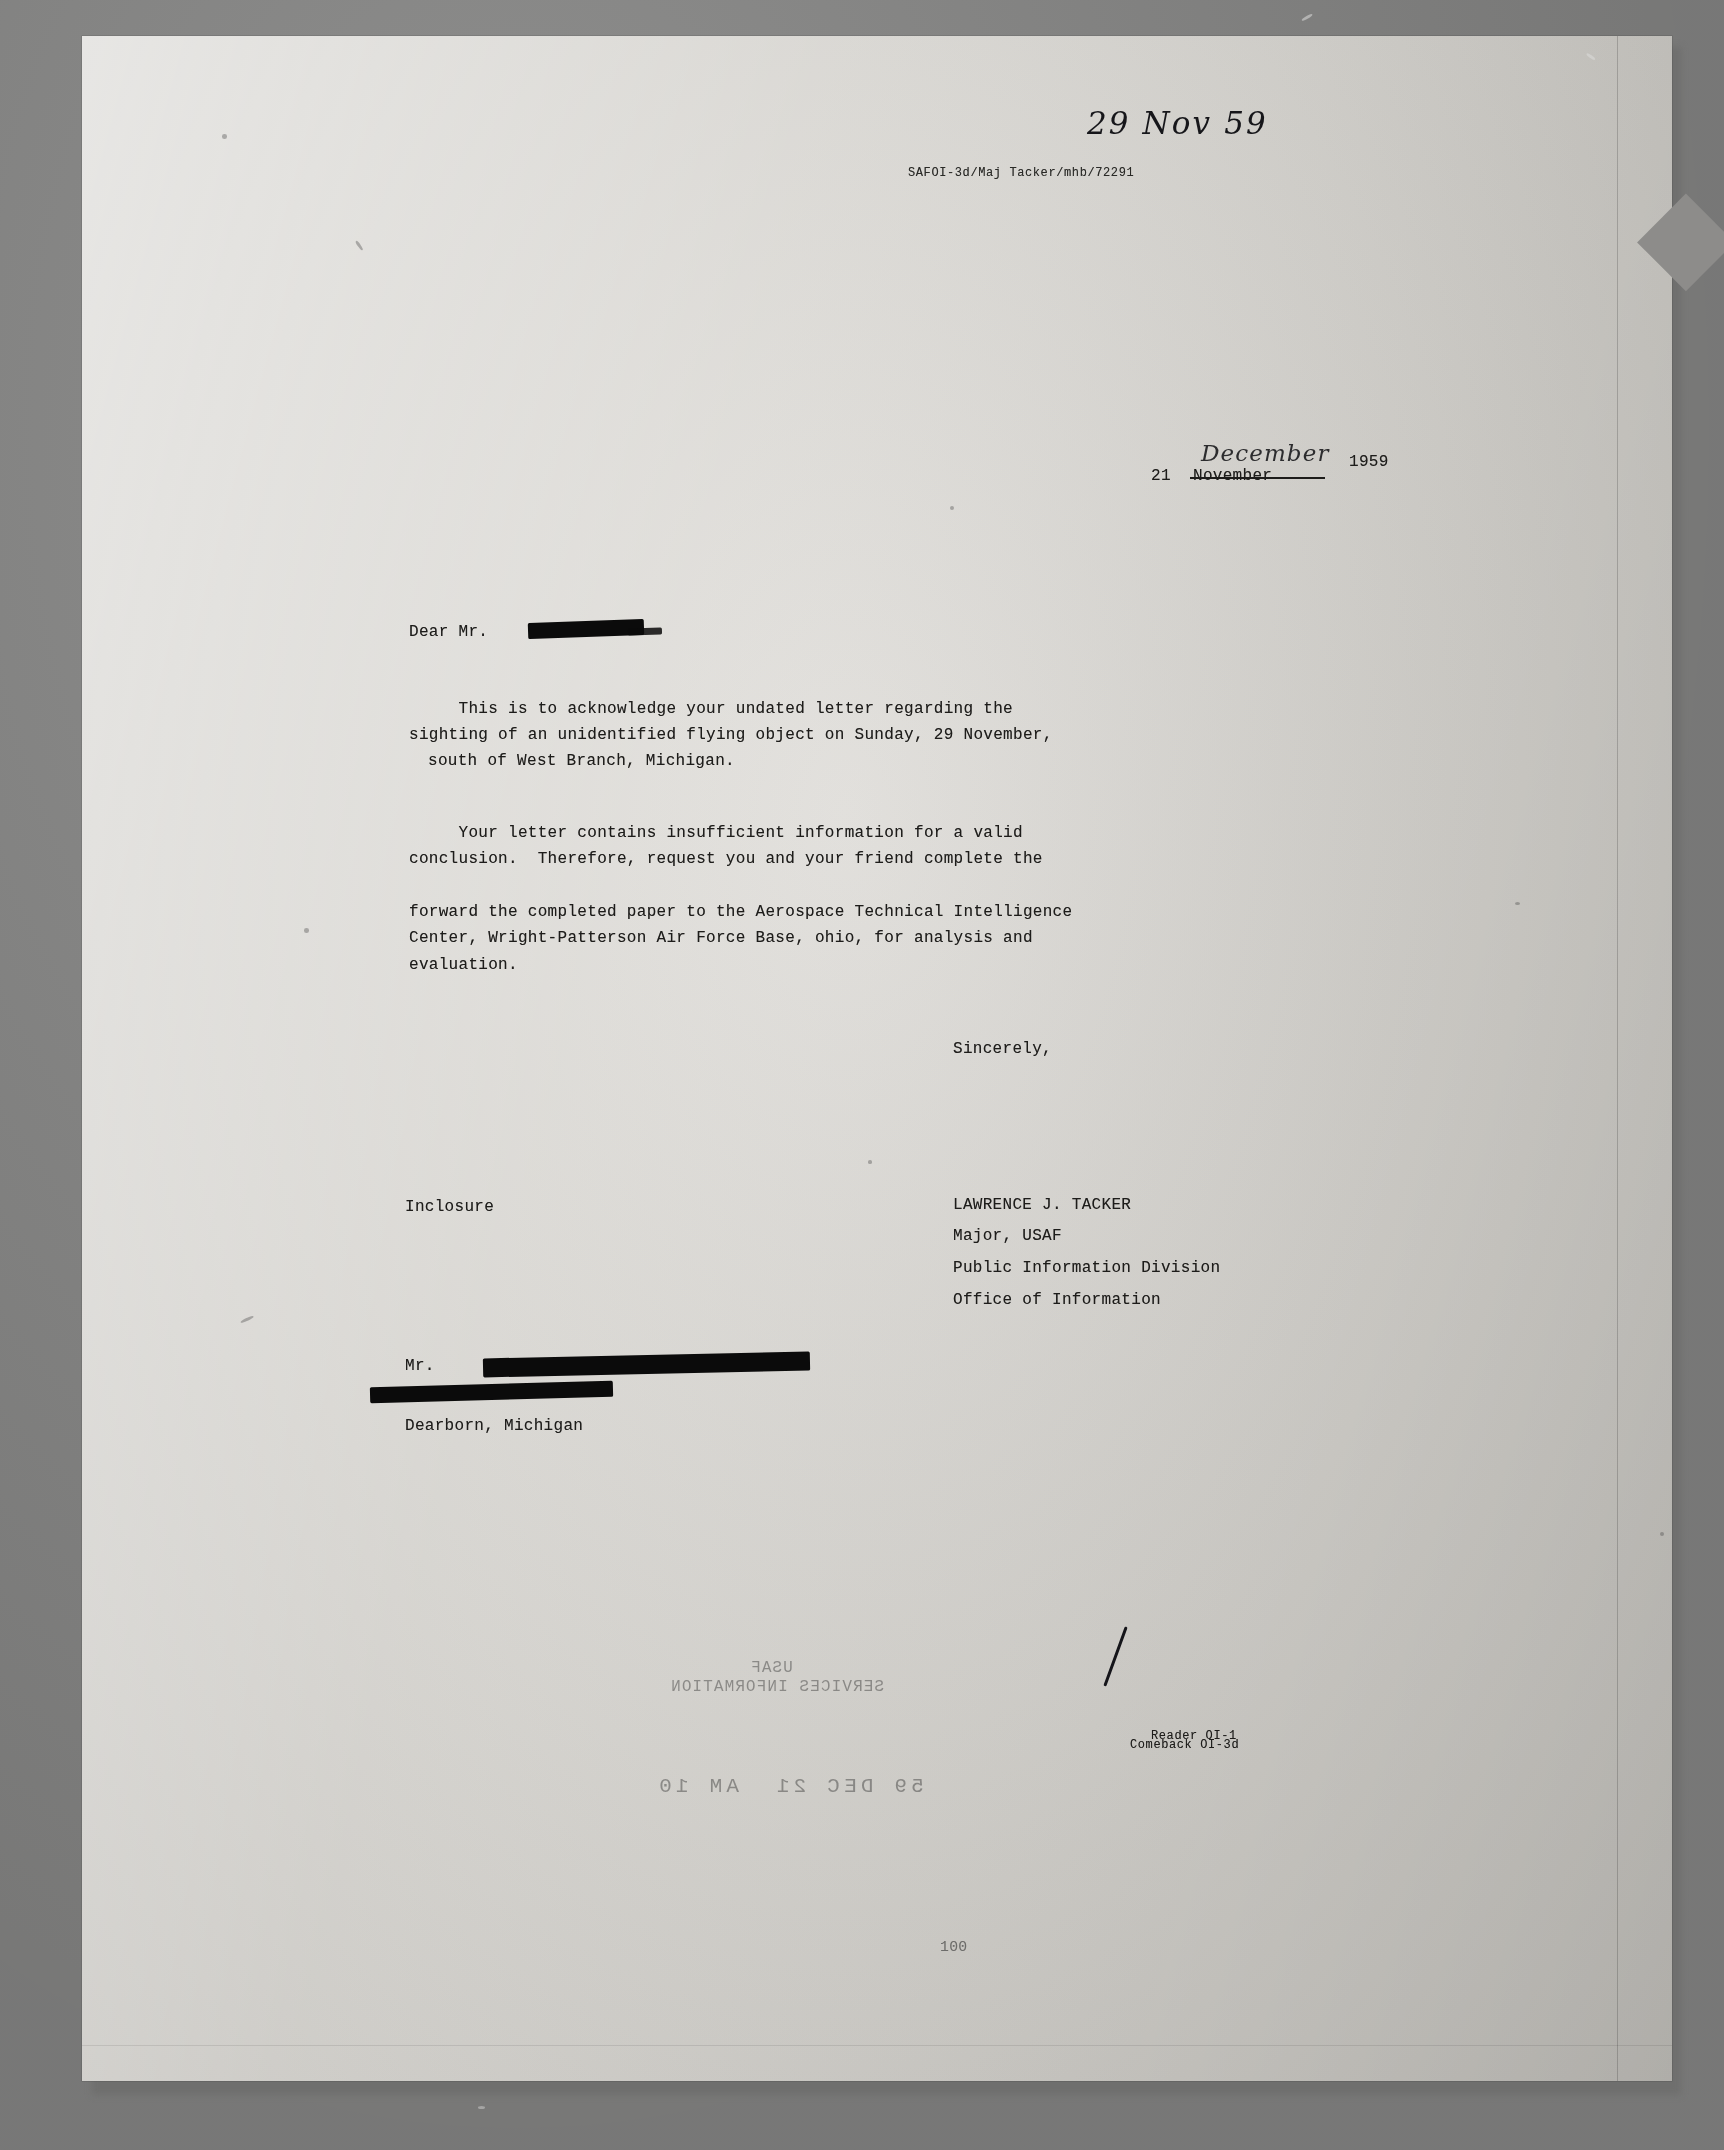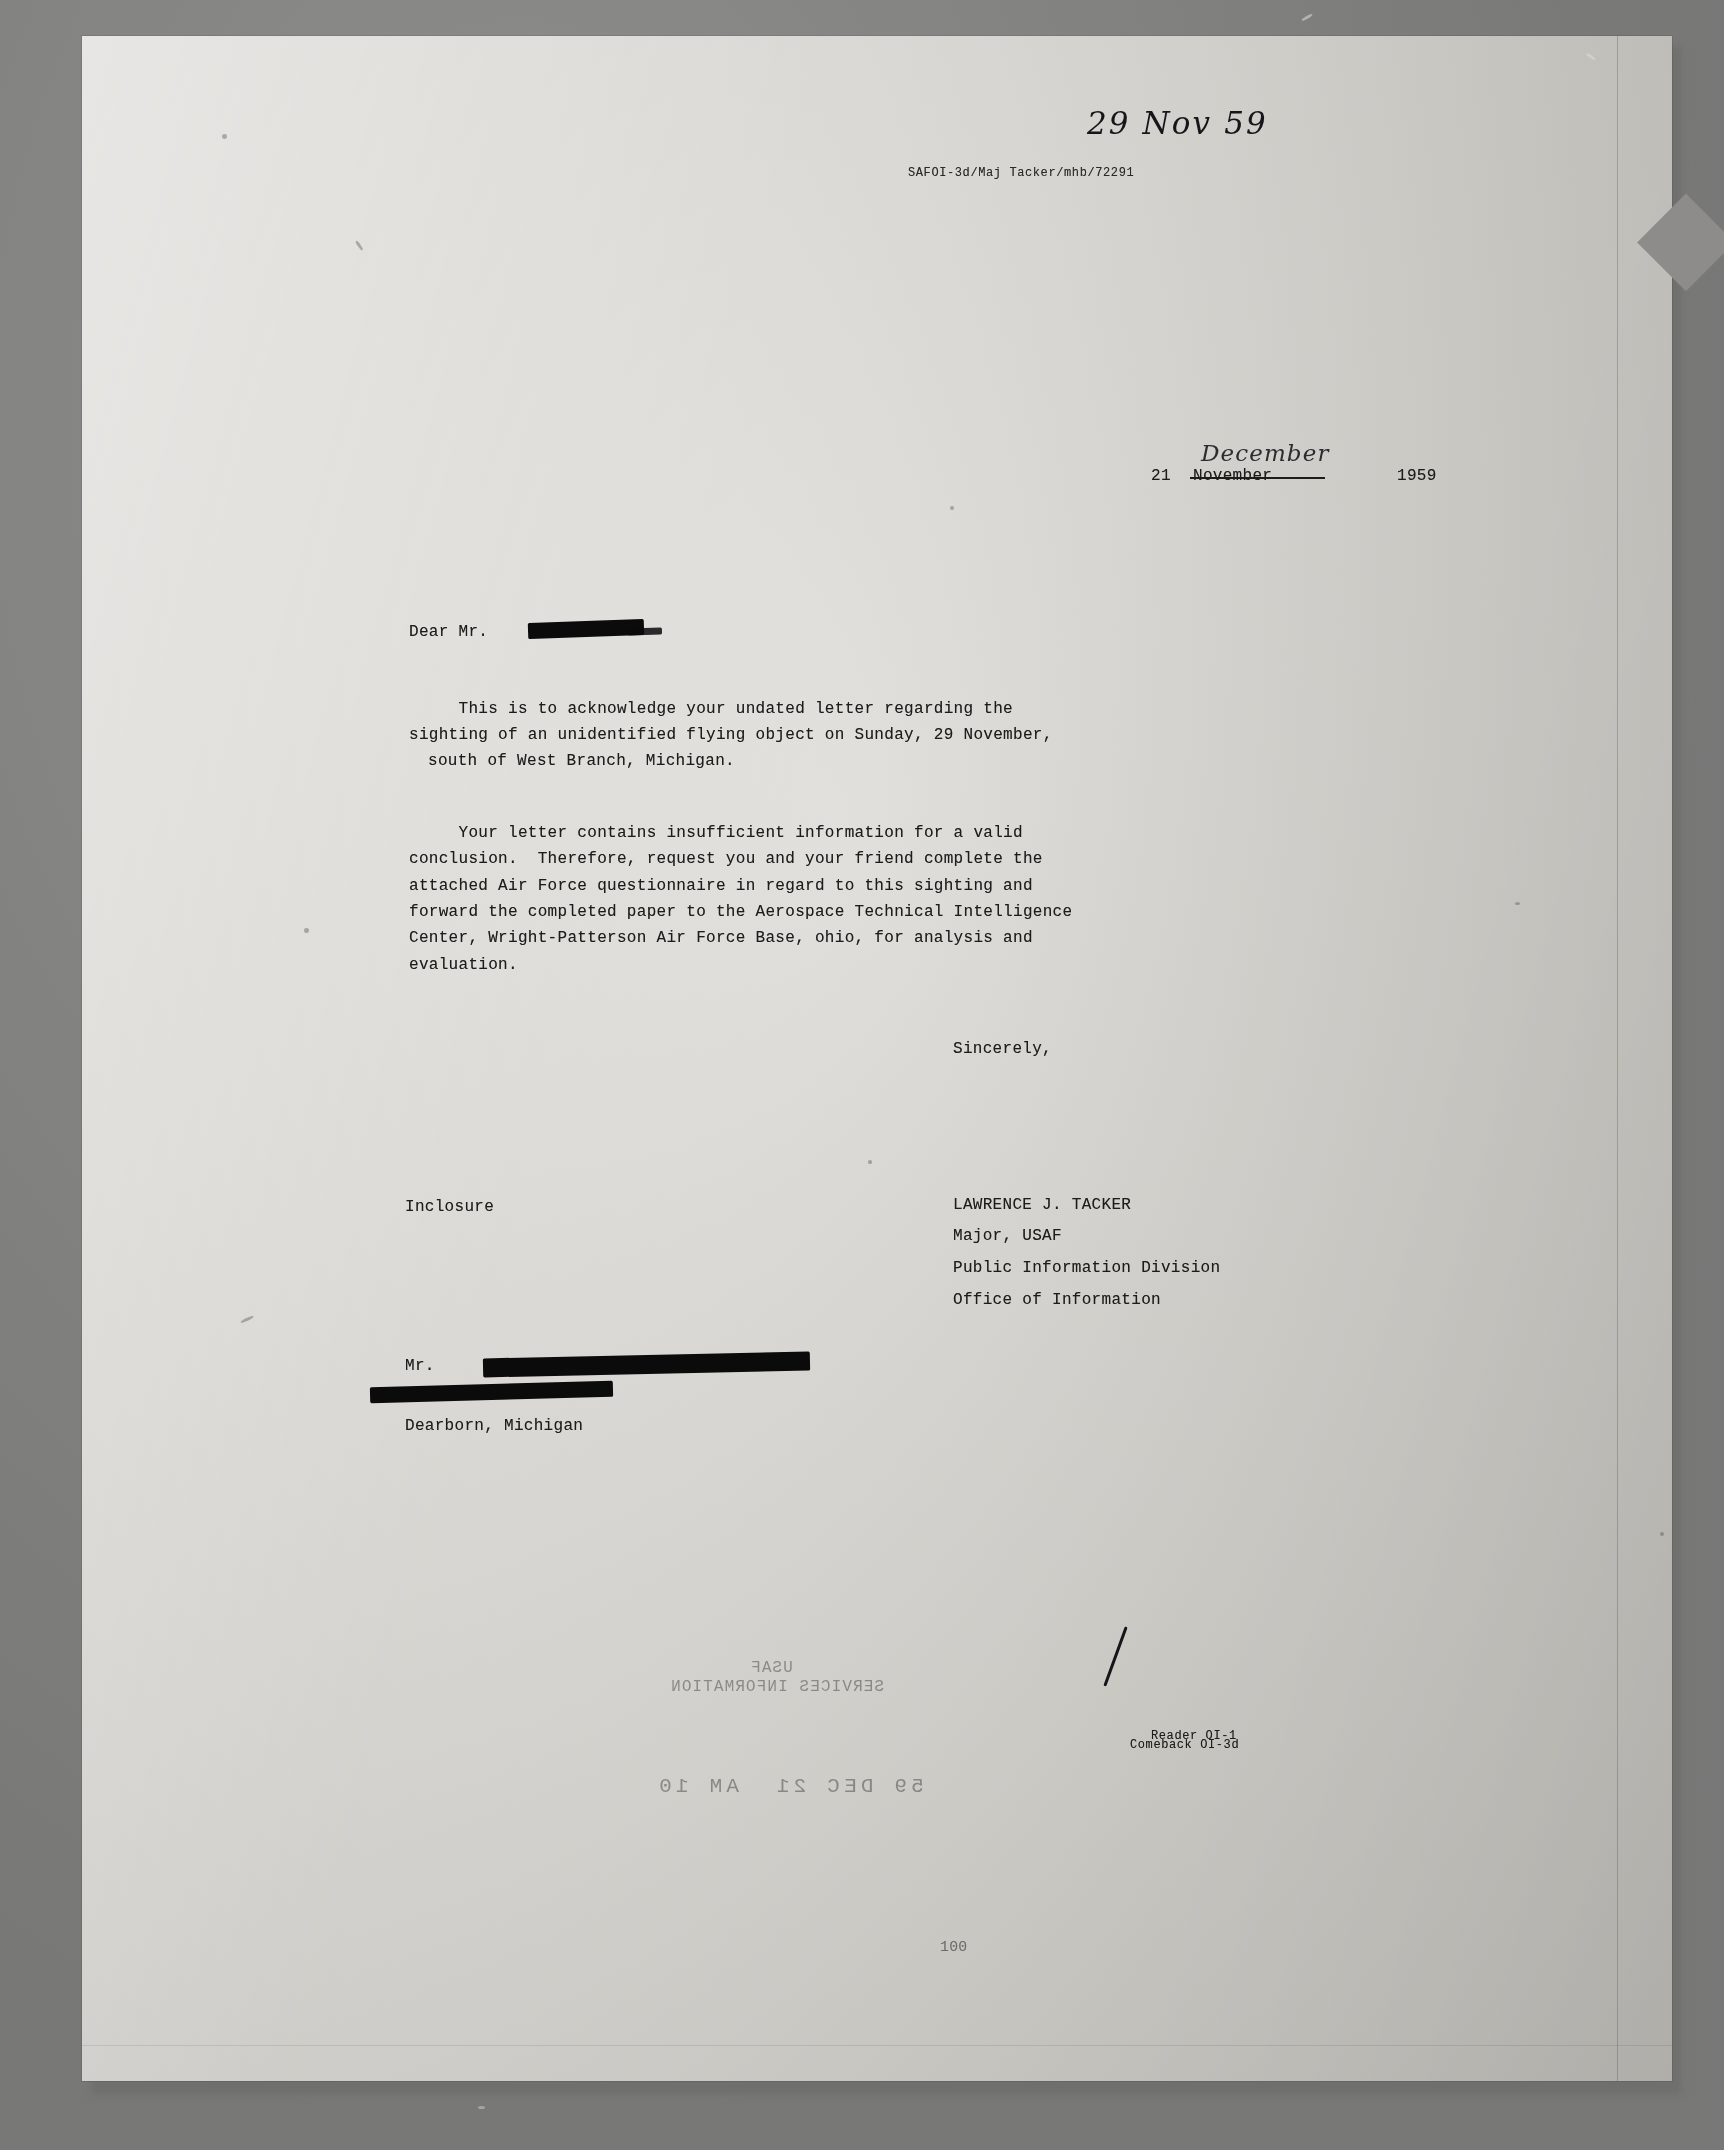--- a/index.html
+++ b/index.html
@@ -159,33 +159,32 @@
   <div class="edge-line" style="left:0; top:2009px; width:1590px; height:1.1px; opacity:.5;"></div>
 
   <div class="hand" style="left:1005px; top:69px; font-size:31px; letter-spacing:2.1px;">29 Nov 59</div>
 
   <div class="t small-typed" style="left:826px; top:125px; color:#2a2a27;">SAFOI-3d/Maj Tacker/mhb/72291</div>
 
   <div class="t typed" style="left:1069px; top:427px;">21</div>
   <div class="t typed" style="left:1111px; top:427px;">November</div>
   <div class="strike" style="left:1108px; top:441px; width:135px;"></div>
   <div class="hand" style="left:1119px; top:404px; font-size:23px; letter-spacing:1.1px; color:#2c2c2e;">December</div>
-  <div class="t typed" style="left:1267px; top:427px;margin-left:48px;">1959</div>
+  <div class="t typed" style="left:1267px; top:413px;">1959</div>
 
   <div class="t typed" style="left:327px; top:583px;">Dear Mr.</div>
   <div class="redaction" style="left:446px; top:585px; width:116px; height:16px; transform:rotate(-2deg);"></div>
   <div class="redaction" style="left:546px; top:592px; width:34px; height:7.4px; transform:rotate(-2deg); opacity:.85;"></div>
 
   <div class="t typed" style="left:327px; top:660px;">     This is to acknowledge your undated letter regarding the</div>
   <div class="t typed" style="left:327px; top:686px;">sighting of an unidentified flying object on Sunday, 29 November,</div>
   <div class="t typed" style="left:346px; top:712px;">south of West Branch, Michigan.</div>
 
   <div class="t typed" style="left:327px; top:784px;">     Your letter contains insufficient information for a valid</div>
   <div class="t typed" style="left:327px; top:810px;">conclusion.  Therefore, request you and your friend complete the</div>
-  <div class="t typed" style="left:327px; top:837px;">attached Air Force questionnaire in regard to this sighting and</div>
   <div class="t typed" style="left:327px; top:863px;">forward the completed paper to the Aerospace Technical Intelligence</div>
   <div class="t typed" style="left:327px; top:889px;">Center, Wright-Patterson Air Force Base, ohio, for analysis and</div>
   <div class="t typed" style="left:327px; top:916px;">evaluation.</div>
 
   <div class="t typed" style="left:871px; top:1000px;">Sincerely,</div>
 
   <div class="t typed" style="left:323px; top:1158px;">Inclosure</div>
 
   <div class="t typed" style="left:871px; top:1156px;text-align:center;">LAWRENCE J. TACKER</div>
   <div class="t typed" style="left:871px; top:1187px;">Major, USAF</div>

